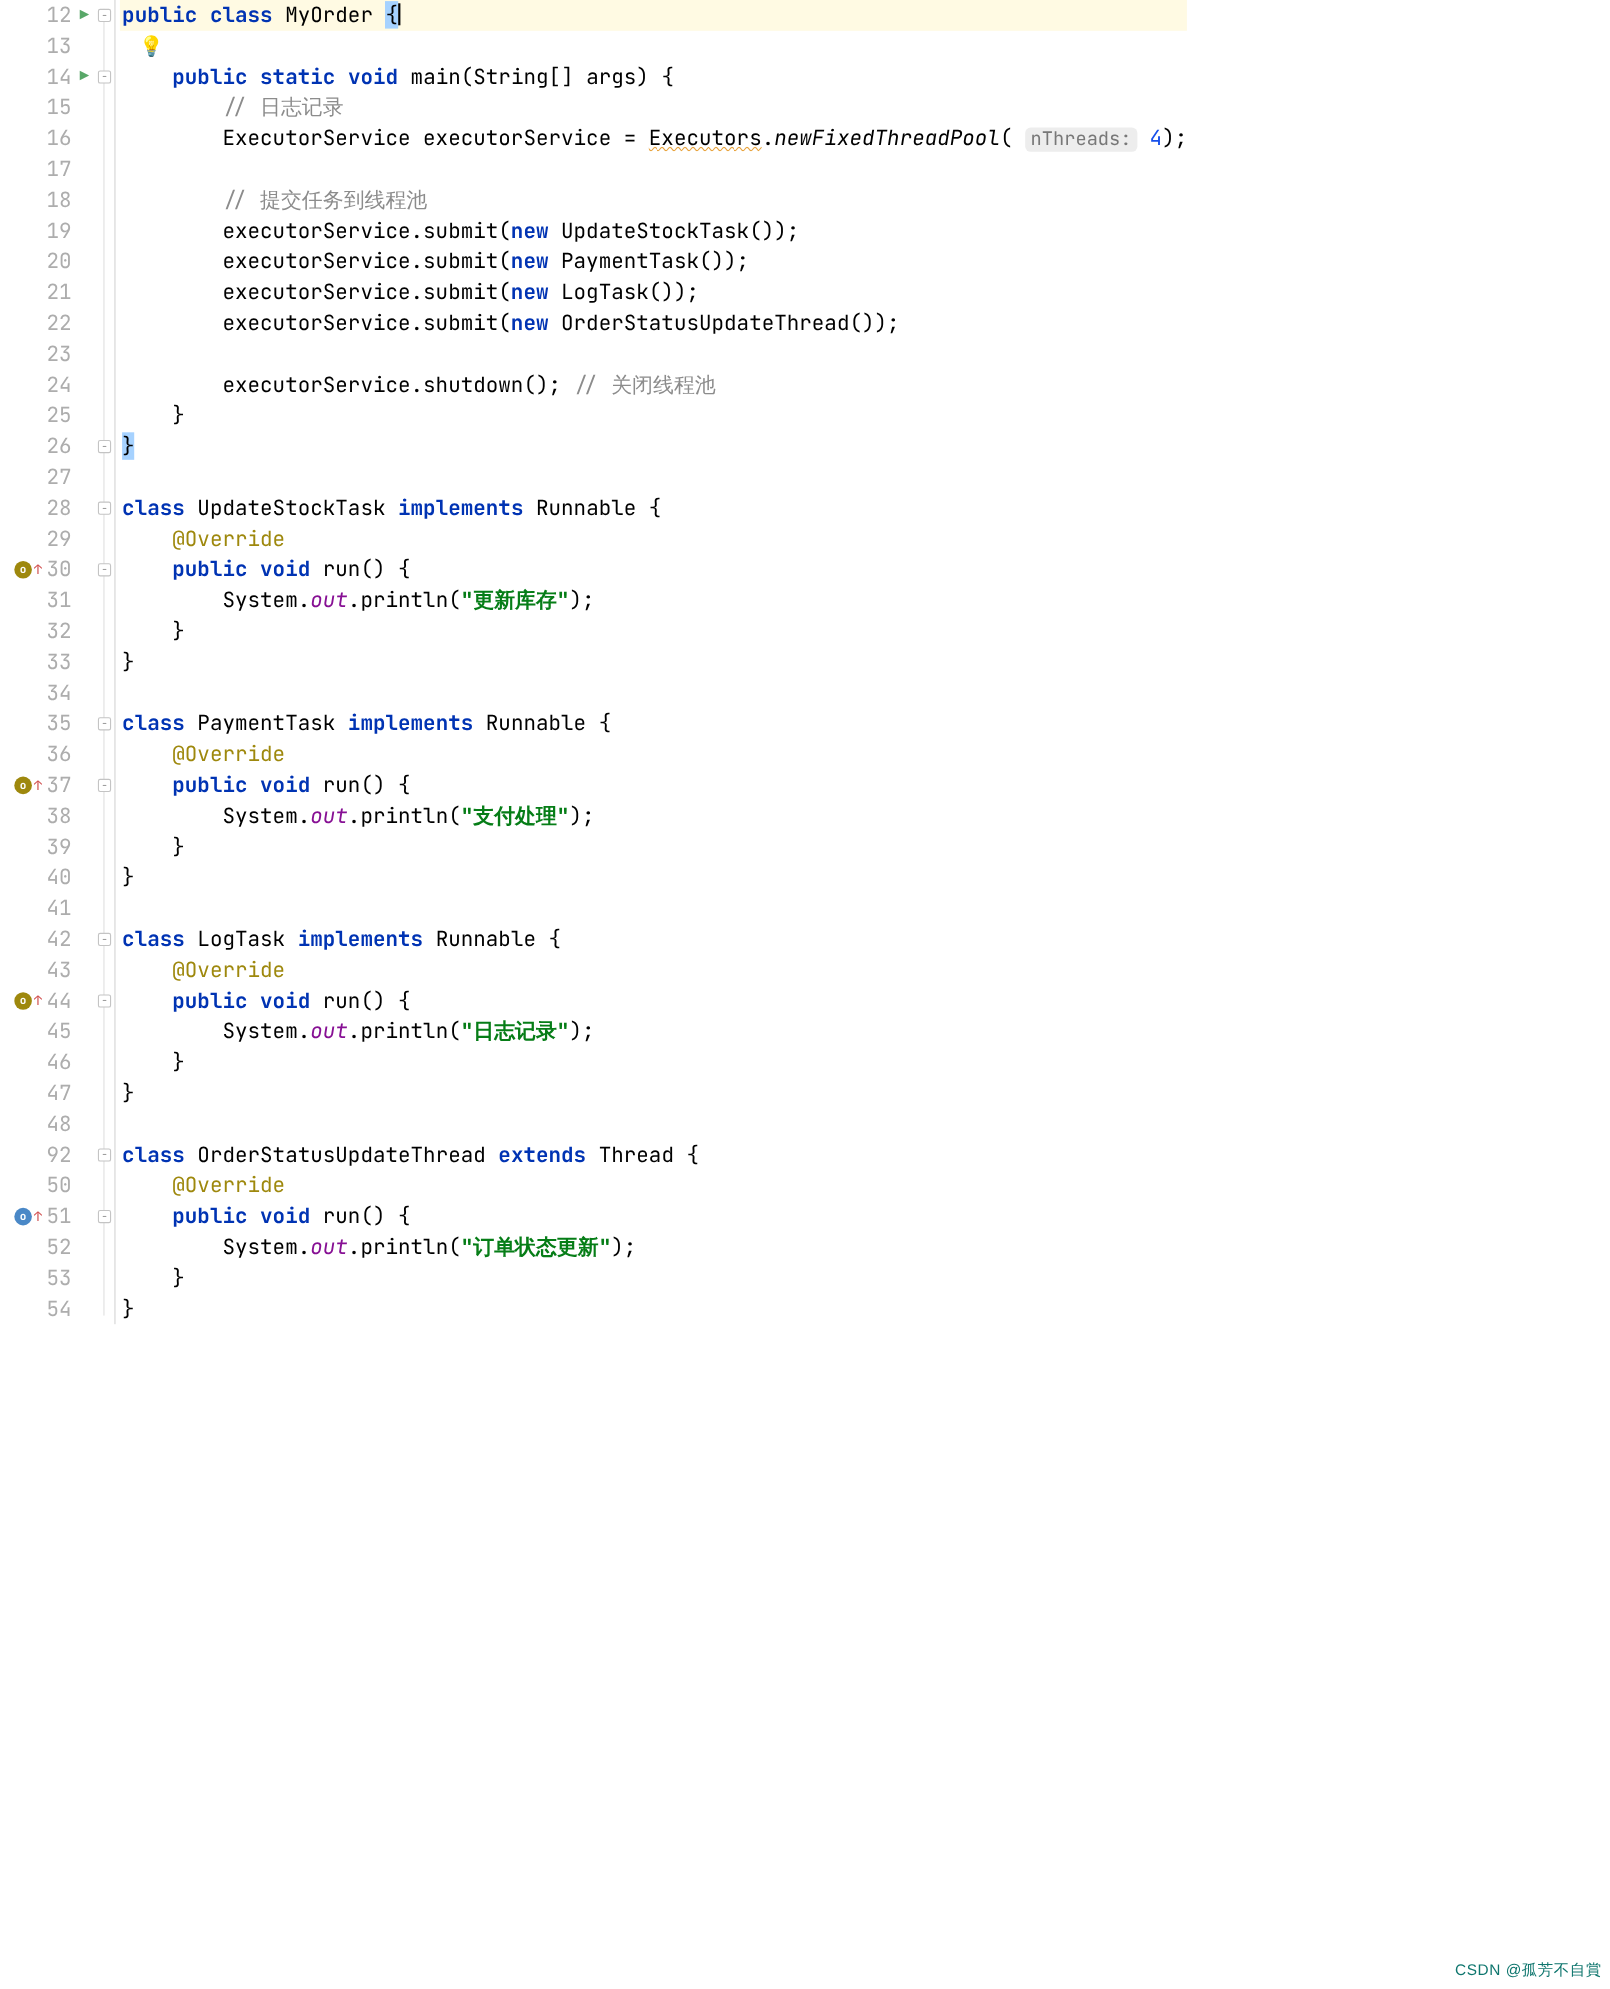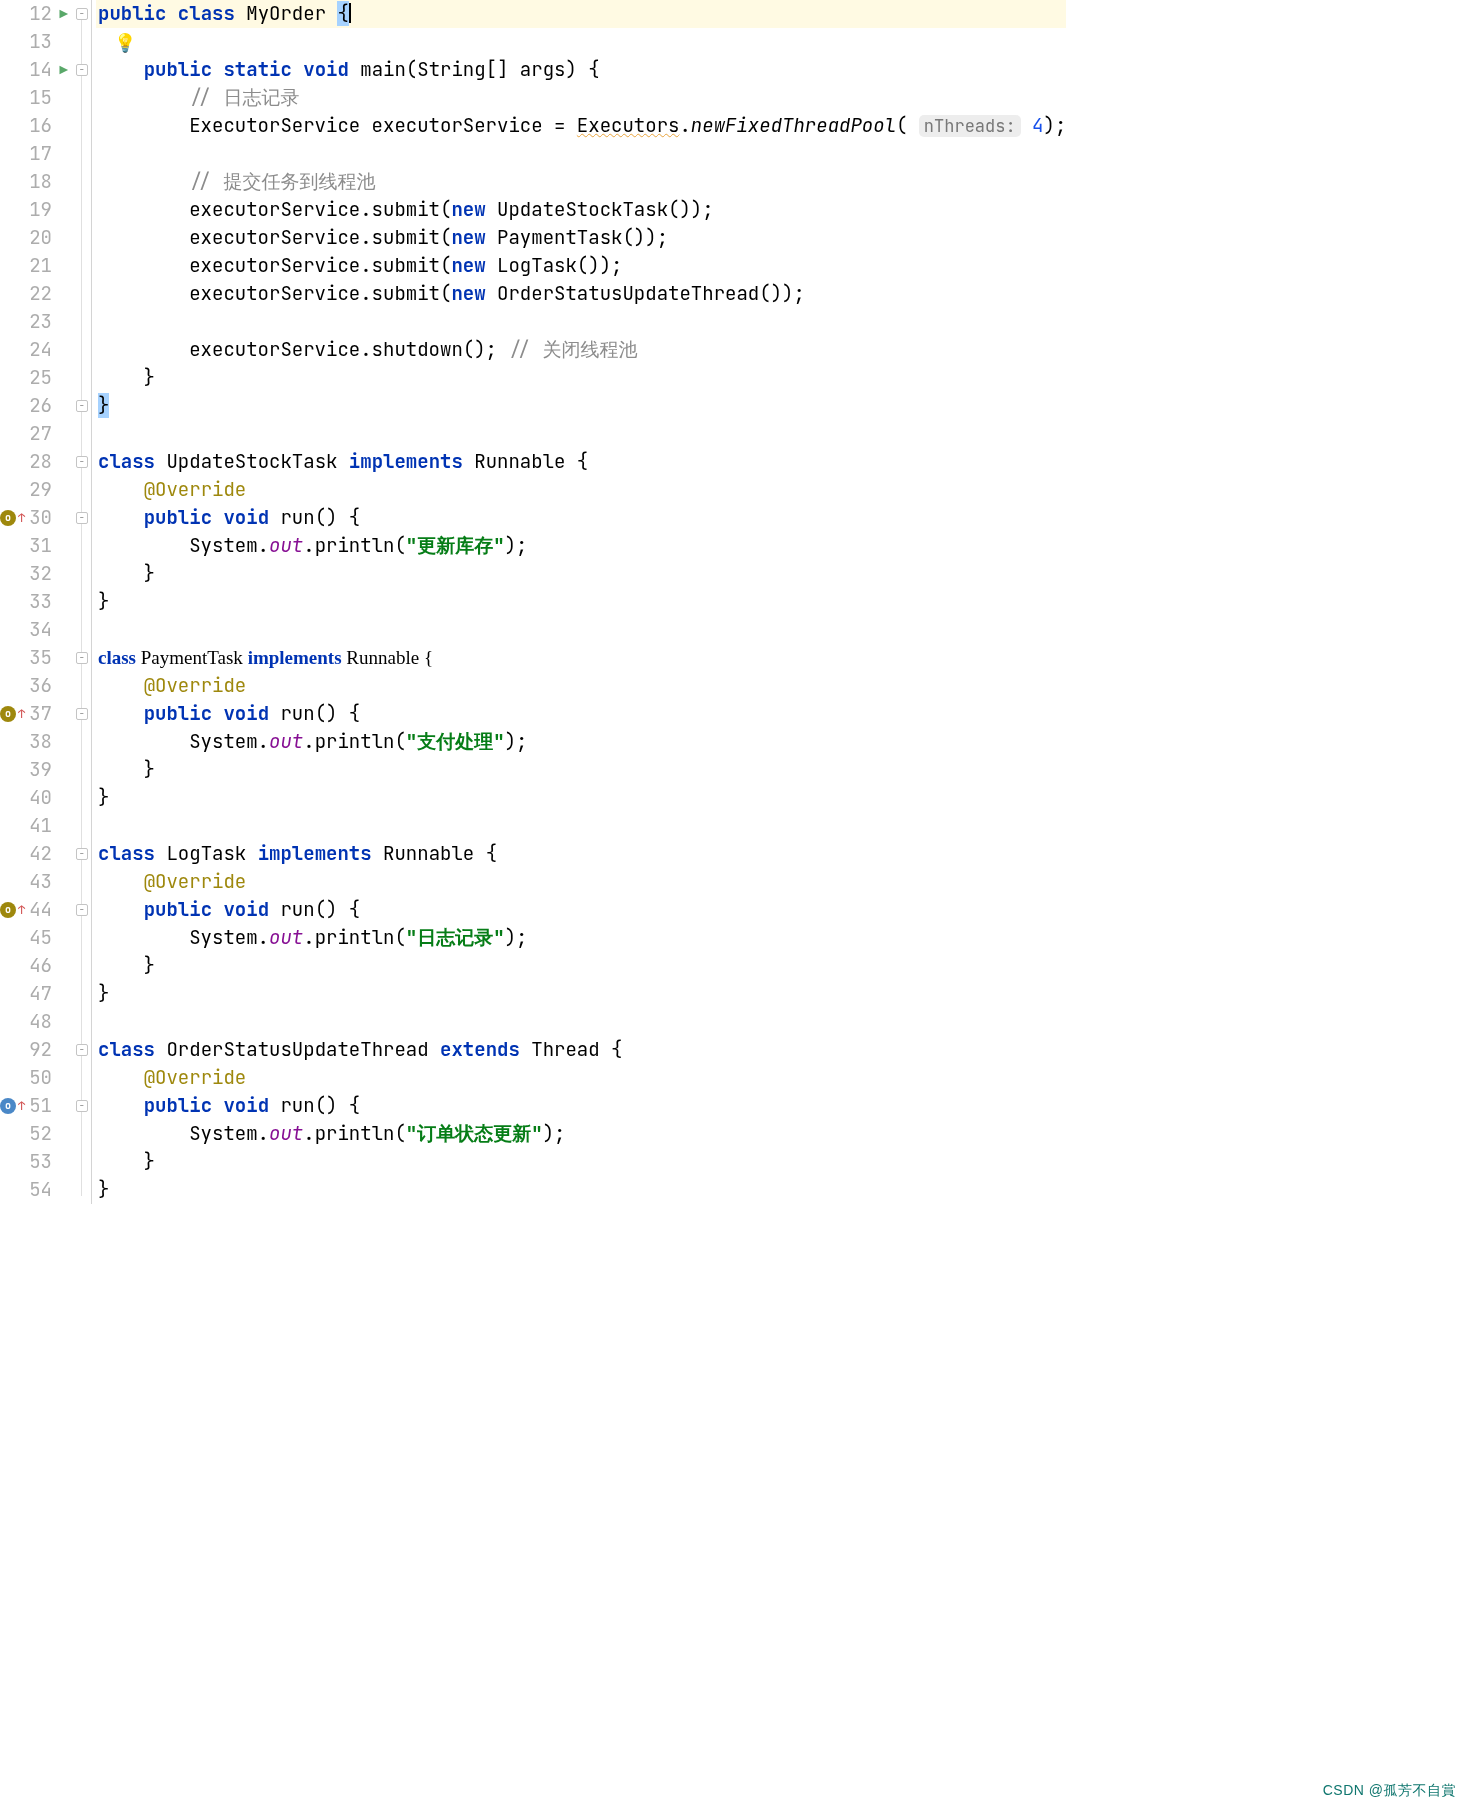--- a/index.html
+++ b/index.html
@@ -28,20 +28,21 @@
     background: var(--bg);
     font-family: "JetBrains Mono", Menlo, Consolas, monospace;
     font-size: 19px;
     line-height: 28px;
     color: var(--ident);
   }
   .editor {
     position: relative;
     display: flex;
     width: 976px;
+    margin-left: 13px;
   }
   .gutter {
     flex: 0 0 60px;
     text-align: right;
     color: var(--gutter-text);
     user-select: none;
     padding-right: 6px;
     border-right: none;
     position: relative;
   }
@@ -333,21 +334,21 @@
       <div class="code-line" style="position: relative;">    }</div>
       <div class="code-line" style="position: relative;"><span class="sel">}</span></div>
       <div class="code-line" style="position: relative;"></div>
       <div class="code-line" style="position: relative;"><span class="kw">class</span> UpdateStockTask <span class="kw">implements</span> Runnable {</div>
       <div class="code-line" style="position: relative;">    <span class="anno">@Override</span></div>
       <div class="code-line" style="position: relative;">    <span class="kw">public</span> <span class="kw">void</span> run() {</div>
       <div class="code-line" style="position: relative;">        System.<span class="out-field">out</span>.println(<span class="str">"更新库存"</span>);</div>
       <div class="code-line" style="position: relative;">    }</div>
       <div class="code-line" style="position: relative;">}</div>
       <div class="code-line" style="position: relative;"></div>
-      <div class="code-line" style="position: relative; font-family: Liberation Serif, serif;"><span class="kw">class</span> PaymentTask <span class="kw">implements</span> Runnable {</div>
+      <div class="code-line" style="position: relative;"><span class="kw">class</span> PaymentTask <span class="kw">implements</span> Runnable {</div>
       <div class="code-line" style="position: relative;">    <span class="anno">@Override</span></div>
       <div class="code-line" style="position: relative;">    <span class="kw">public</span> <span class="kw">void</span> run() {</div>
       <div class="code-line" style="position: relative;">        System.<span class="out-field">out</span>.println(<span class="str">"支付处理"</span>);</div>
       <div class="code-line" style="position: relative;">    }</div>
       <div class="code-line" style="position: relative;">}</div>
       <div class="code-line" style="position: relative;"></div>
       <div class="code-line" style="position: relative;"><span class="kw">class</span> LogTask <span class="kw">implements</span> Runnable {</div>
       <div class="code-line" style="position: relative;">    <span class="anno">@Override</span></div>
       <div class="code-line" style="position: relative;">    <span class="kw">public</span> <span class="kw">void</span> run() {</div>
       <div class="code-line" style="position: relative;">        System.<span class="out-field">out</span>.println(<span class="str">"日志记录"</span>);</div>

